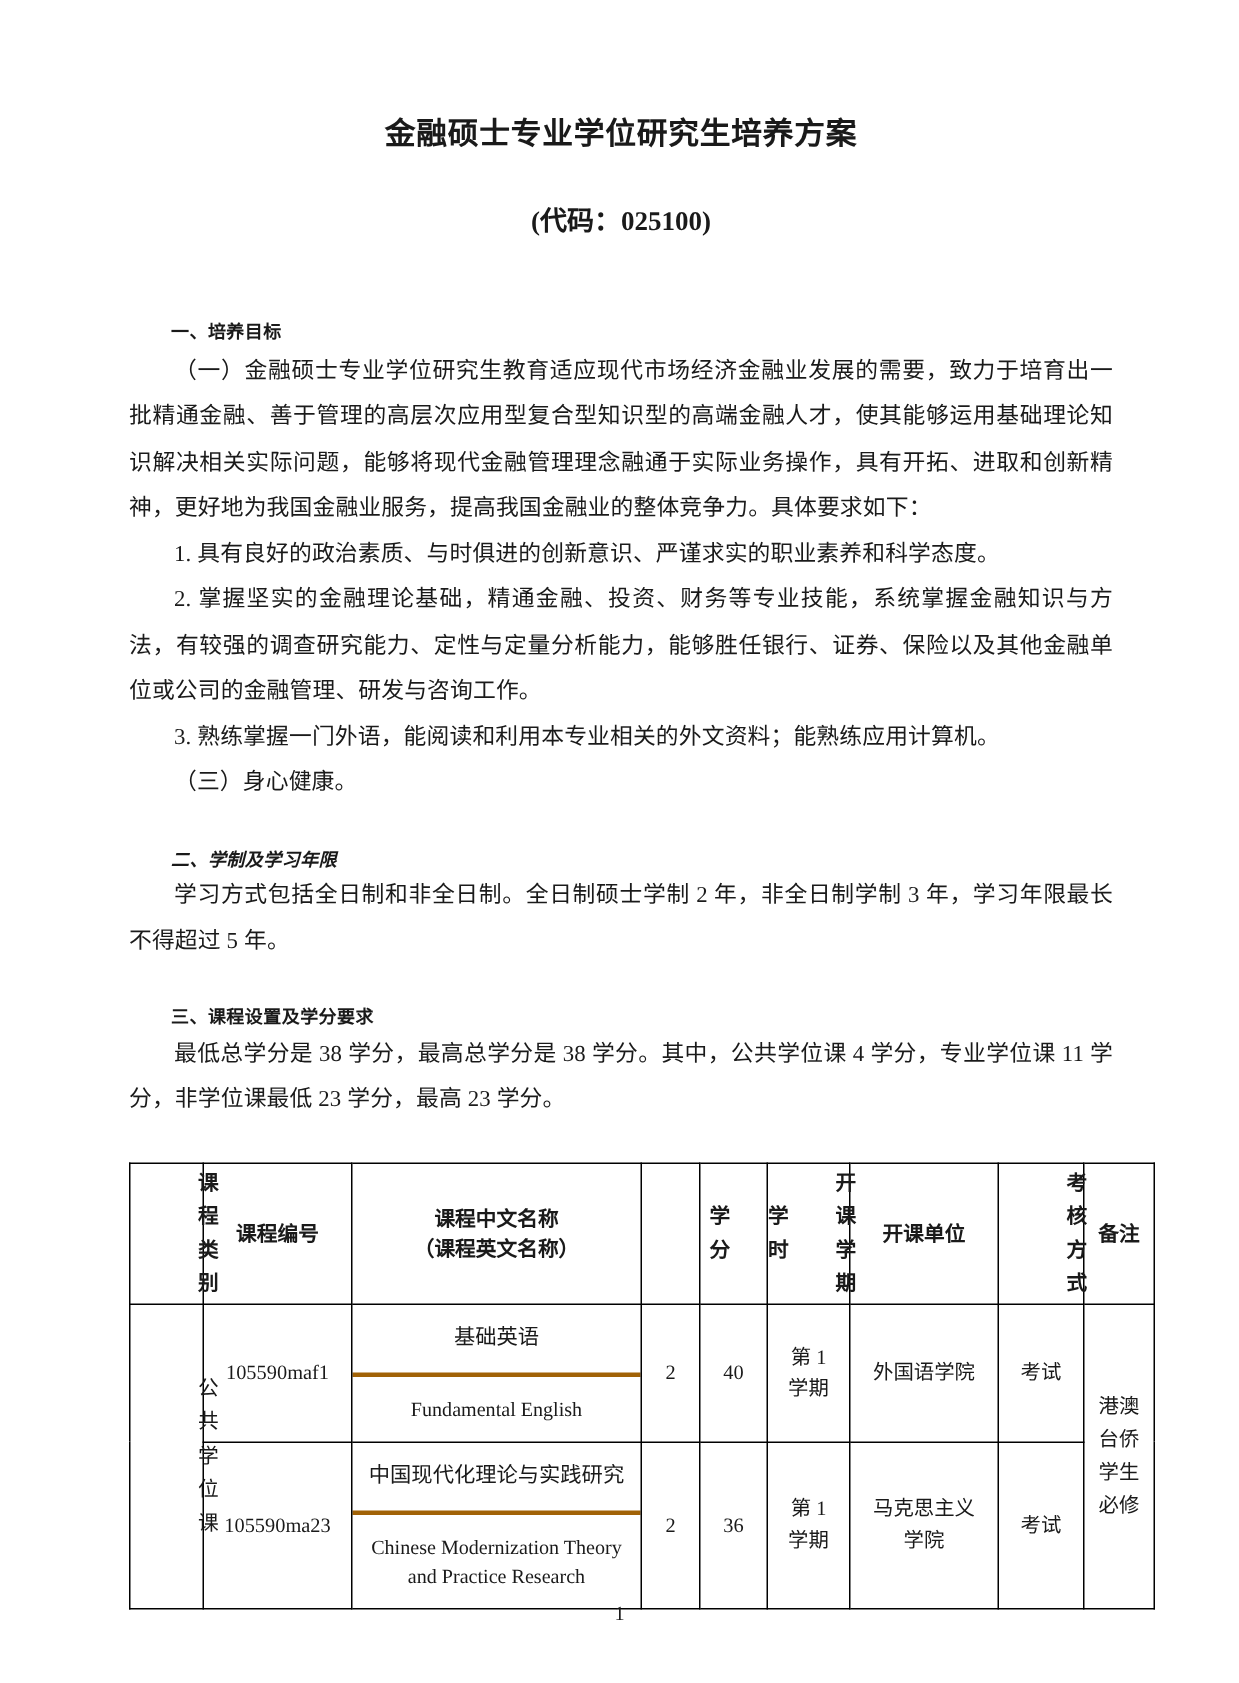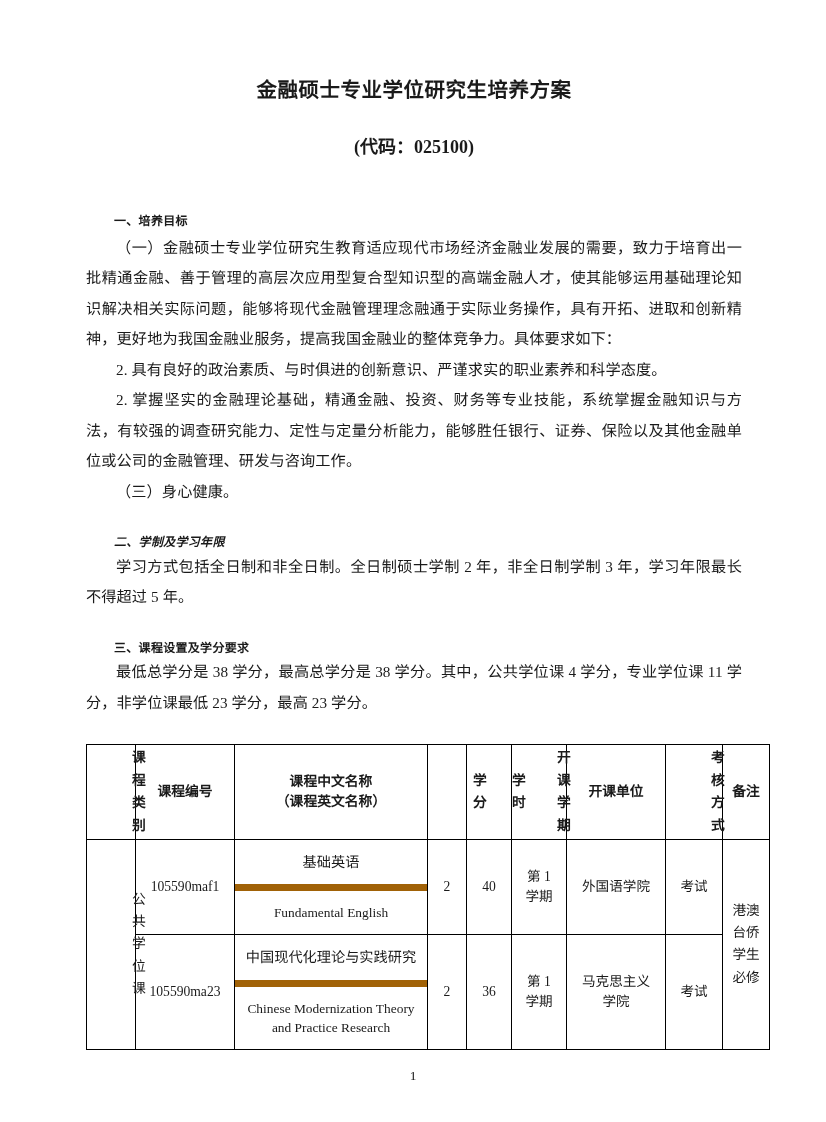--- a/index.html
+++ b/index.html
@@ -127,21 +127,21 @@
 
   .cname-cell {
     padding: 0 !important;
     border: 1px solid #000 !important;
   }
   .cname-inner {
     display: block;
   }
   .cname-zh {
     display: block;
-    border-bottom: 7px solid #a16207;
+    border-bottom: 3px solid #a16207;
     padding: 12px 4px;
     line-height: 1.45;
     font-size: 14.2px;
   }
   .cname-en {
     display: block;
     padding: 12px 4px;
     line-height: 1.42;
     font-size: 13.4px;
   }
@@ -165,22 +165,23 @@
 <body>
 
 <div class="page">
   <div class="content">
 
     <h1 class="doc-title">金融硕士专业学位研究生培养方案</h1>
     <h2 class="doc-subtitle">(代码：025100)</h2>
 
     <h3 class="section-heading sec-1">一、培养目标</h3>
     <p class="body-text first-para">（一）金融硕士专业学位研究生教育适应现代市场经济金融业发展的需要，致力于培育出一批精通金融、善于管理的高层次应用型复合型知识型的高端金融人才，使其能够运用基础理论知识解决相关实际问题，能够将现代金融管理理念融通于实际业务操作，具有开拓、进取和创新精神，更好地为我国金融业服务，提高我国金融业的整体竞争力。具体要求如下：</p>
-    <p class="body-text">2. 具有良好的政治素质、与时俱进的创新意识、严谨求实的职业素养和科学态度。</p>
+    <p class="body-text">1. 具有良好的政治素质、与时俱进的创新意识、严谨求实的职业素养和科学态度。</p>
     <p class="body-text">2. 掌握坚实的金融理论基础，精通金融、投资、财务等专业技能，系统掌握金融知识与方法，有较强的调查研究能力、定性与定量分析能力，能够胜任银行、证券、保险以及其他金融单位或公司的金融管理、研发与咨询工作。</p>
+    <p class="body-text">3. 熟练掌握一门外语，能阅读和利用本专业相关的外文资料；能熟练应用计算机。</p>
     <p class="body-text">（三）身心健康。</p>
 
     <h3 class="section-heading sec-2">二、学制及学习年限</h3>
     <p class="body-text">学习方式包括全日制和非全日制。全日制硕士学制 2 年，非全日制学制 3 年，学习年限最长不得超过 5 年。</p>
 
     <h3 class="section-heading sec-3">三、课程设置及学分要求</h3>
     <p class="body-text">最低总学分是 38 学分，最高总学分是 38 学分。其中，公共学位课 4 学分，专业学位课 11 学分，非学位课最低 23 学分，最高 23 学分。</p>
 
     <div class="table-wrap">
       <table class="course-table">

